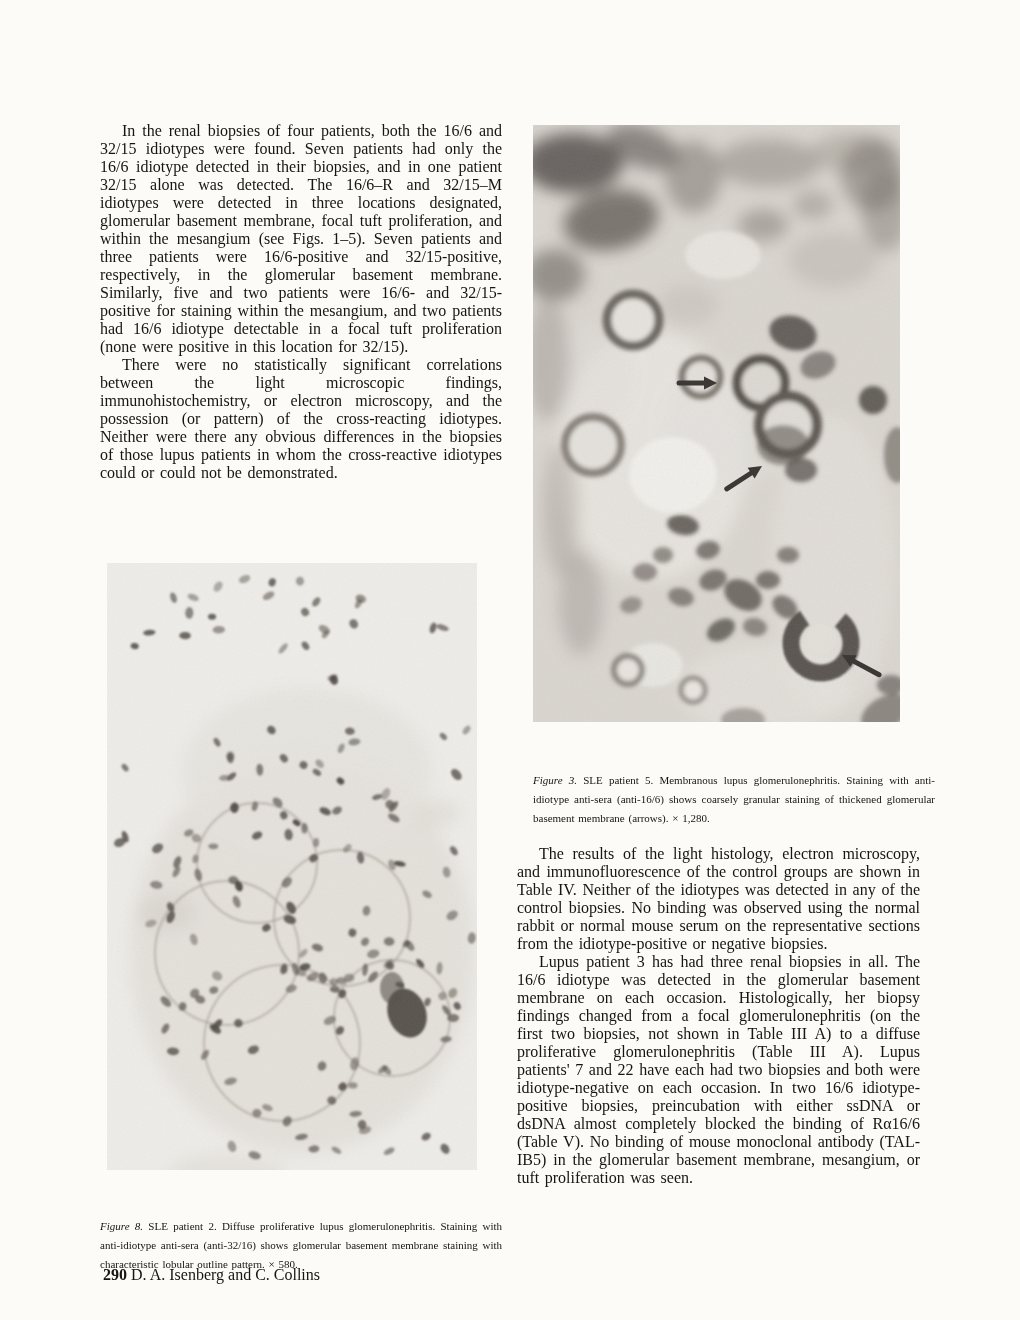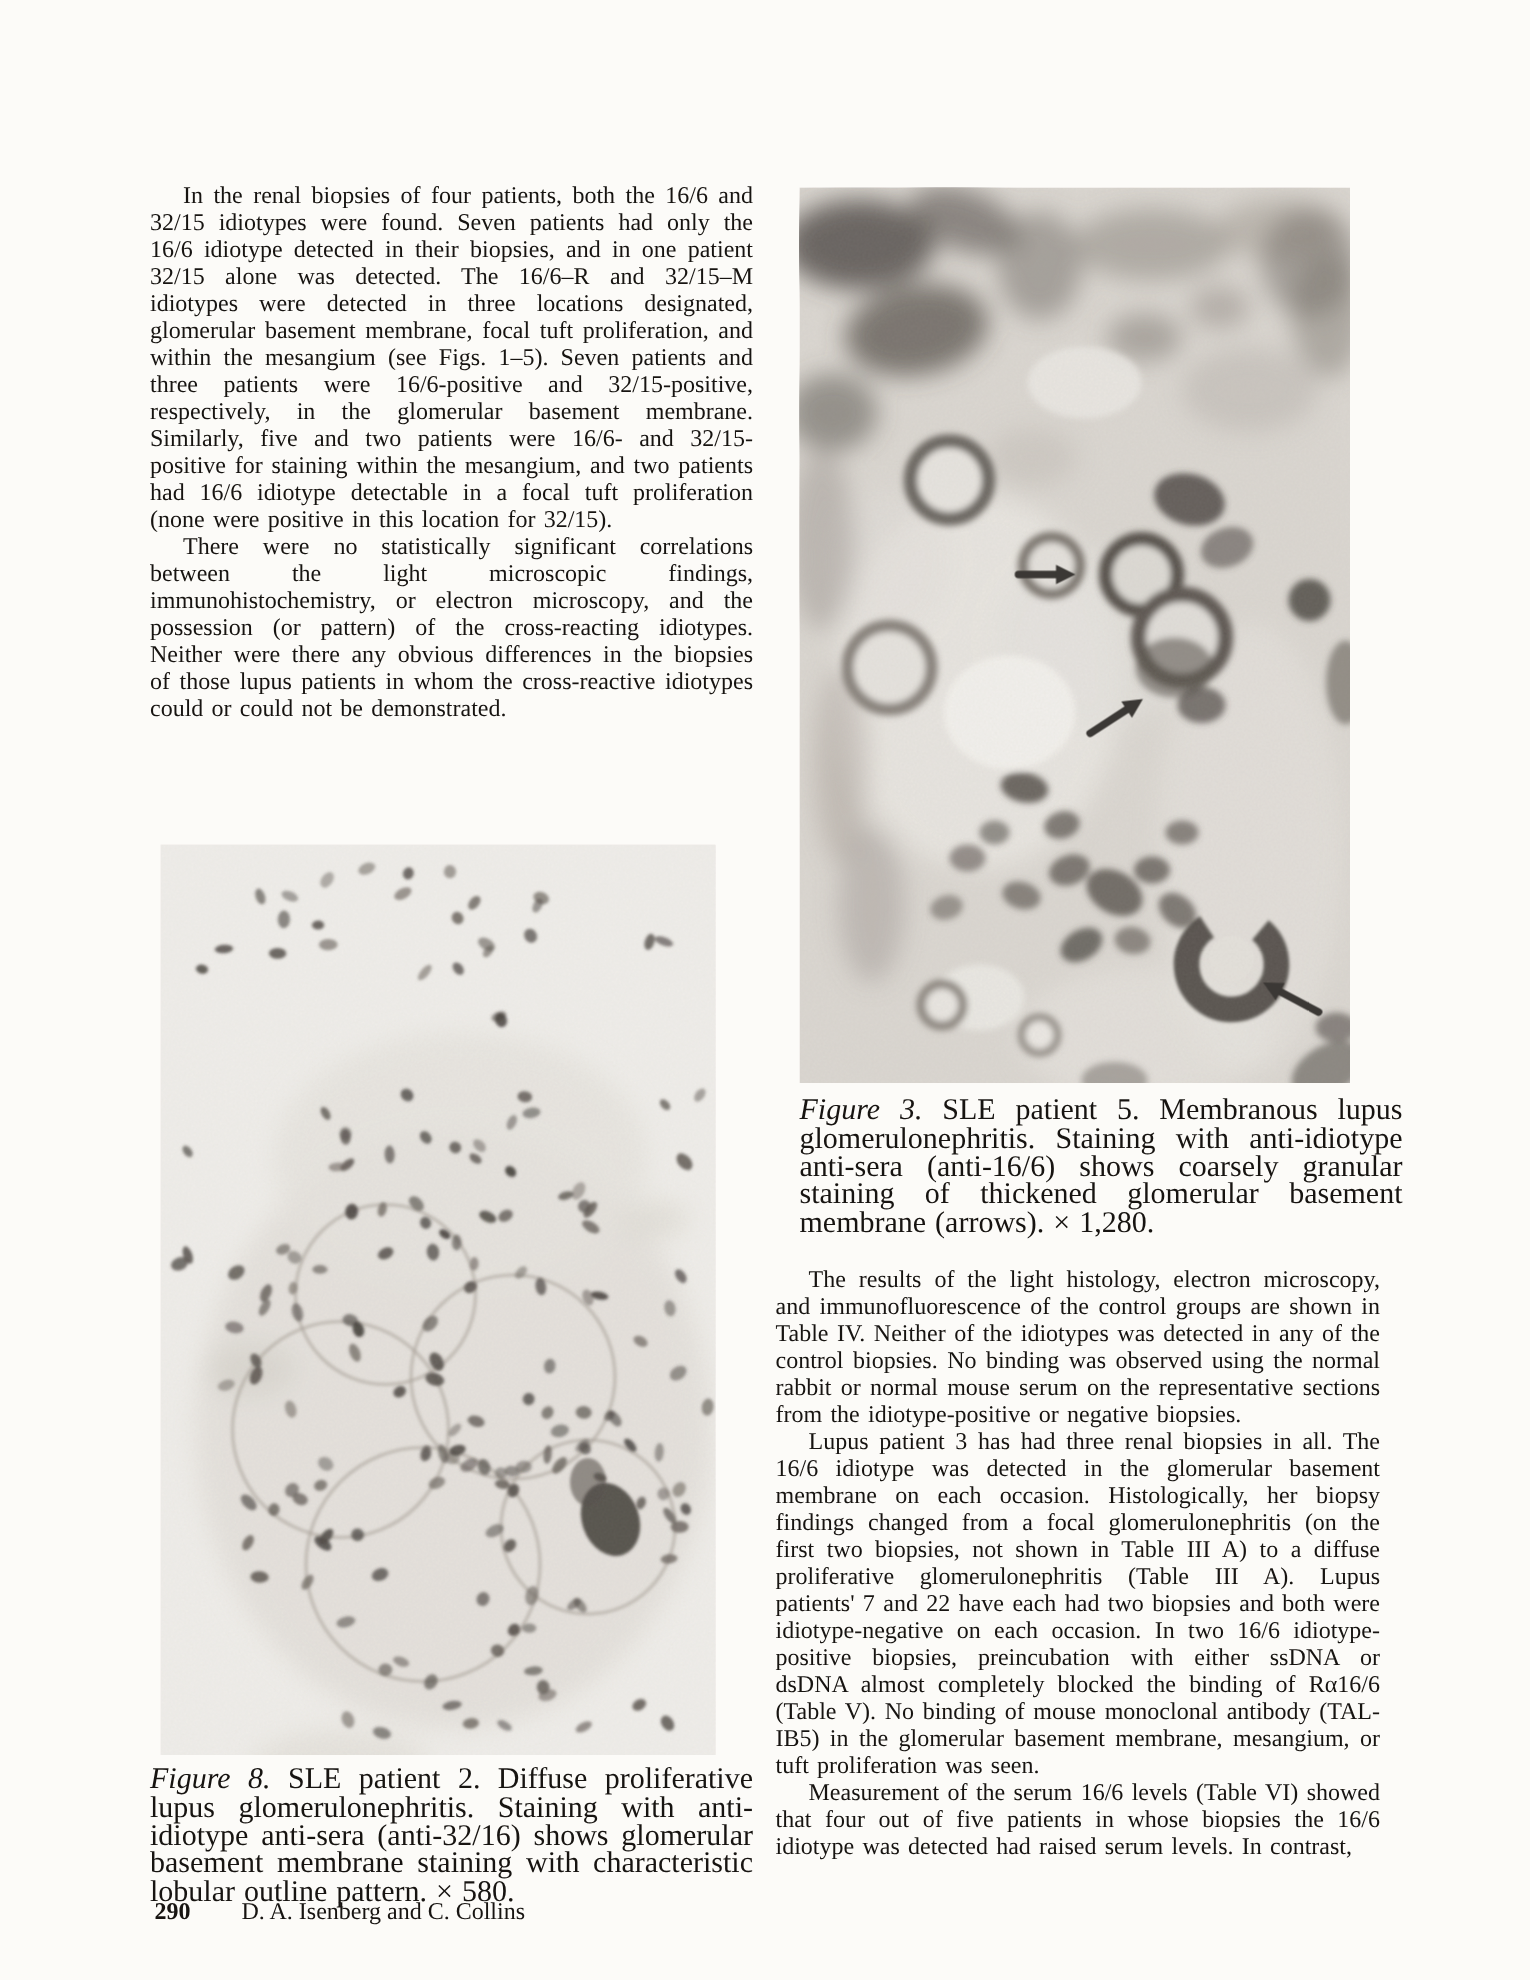--- a/index.html
+++ b/index.html
@@ -14,43 +14,44 @@
   .abs{position:absolute}
   .body-text p{
     font-size:16px;
     line-height:18px;
     text-align:justify;
     word-spacing:1.5px;
   }
   .body-text p.indent{text-indent:22px}
   .caption{
     position:absolute;
-    font-size:20px;
+    font-size:11px;
     line-height:18.8px;
     text-align:justify;
     word-spacing:1px;
+    margin-top:40px;
   }
   .caption .cap-label{font-style:italic}
   figure{
     position:absolute;
     overflow:hidden;
     background:#efede9;
   }
   figure svg{display:block}
   #left-text{left:100px;top:122px;width:402px}
   #figure2{left:107px;top:563px;width:370px;height:607px}
   #fig2-caption{left:100px;top:1177px;width:402px}
   #figure3{left:533px;top:125px;width:367px;height:597px}
   #fig3-caption{left:533px;top:731px;width:402px}
   #right-text{left:517px;top:845px;width:403px}
   #page-footer{
     position:absolute;left:103px;top:1266px;
     font-size:16px;
   }
-  #page-footer .pageno{font-weight:bold;margin-right:30px}
+  #page-footer .pageno{font-weight:bold;}
   #page-footer .running{}
 </style>
 </head>
 <body style="background: rgb(252, 251, 248); color: rgb(23, 20, 17);">
 
 <div id="page">
 
   <section id="left-text" class="abs body-text">
     <p class="indent">In the renal biopsies of four patients, both the 16/6 and 32/15 idiotypes were found. Seven patients had only the 16/6 idiotype detected in their biopsies, and in one patient 32/15 alone was detected. The 16/6–R and 32/15–M idiotypes were detected in three locations designated, glomerular basement membrane, focal tuft proliferation, and within the mesangium (see Figs. 1–5). Seven patients and three patients were 16/6-positive and 32/15-positive, respectively, in the glomerular basement membrane. Similarly, five and two patients were 16/6- and 32/15-positive for staining within the mesangium, and two patients had 16/6 idiotype detectable in a focal tuft proliferation (none were positive in this location for 32/15).</p>
     <p class="indent">There were no statistically significant correlations between the light microscopic findings, immunohistochemistry, or electron microscopy, and the possession (or pattern) of the cross-reacting idiotypes. Neither were there any obvious differences in the biopsies of those lupus patients in whom the cross-reactive idiotypes could or could not be demonstrated.</p>
@@ -153,21 +154,20 @@
   </figure>
 
   <p class="caption" id="fig3-caption">
     <span class="cap-label">Figure 3.</span>
     <span>SLE patient 5. Membranous lupus glomerulonephritis. Staining with anti-idiotype anti-sera (anti-16/6) shows coarsely granular staining of thickened glomerular basement membrane (arrows). × 1,280.</span>
   </p>
 
   <section id="right-text" class="abs body-text">
     <p class="indent">The results of the light histology, electron microscopy, and immunofluorescence of the control groups are shown in Table IV. Neither of the idiotypes was detected in any of the control biopsies. No binding was observed using the normal rabbit or normal mouse serum on the representative sections from the idiotype-positive or negative biopsies.</p>
     <p class="indent">Lupus patient 3 has had three renal biopsies in all. The 16/6 idiotype was detected in the glomerular basement membrane on each occasion. Histologically, her biopsy findings changed from a focal glomerulonephritis (on the first two biopsies, not shown in Table III A) to a diffuse proliferative glomerulonephritis (Table III A). Lupus patients' 7 and 22 have each had two biopsies and both were idiotype-negative on each occasion. In two 16/6 idiotype-positive biopsies, preincubation with either ssDNA or dsDNA almost completely blocked the binding of Rα16/6 (Table V). No binding of mouse monoclonal antibody (TAL-IB5) in the glomerular basement membrane, mesangium, or tuft proliferation was seen.</p>
-    <p class="indent">Measurement of the serum 16/6 levels (Table VI) showed that four out of five patients in whose biopsies the 16/6 idiotype was detected had raised serum levels. In contrast,</p>
   </section>
 
   <figure id="figure2">
     <svg id="fig2svg" width="370" height="607" viewBox="0 0 370 607">
         <defs>
           <filter id="f2b1" x="-60%" y="-60%" width="220%" height="220%">
             <feGaussianBlur stdDeviation="1"></feGaussianBlur>
           </filter>
           <filter id="f2b2" x="-60%" y="-60%" width="220%" height="220%">
             <feGaussianBlur stdDeviation="2.2"></feGaussianBlur>

